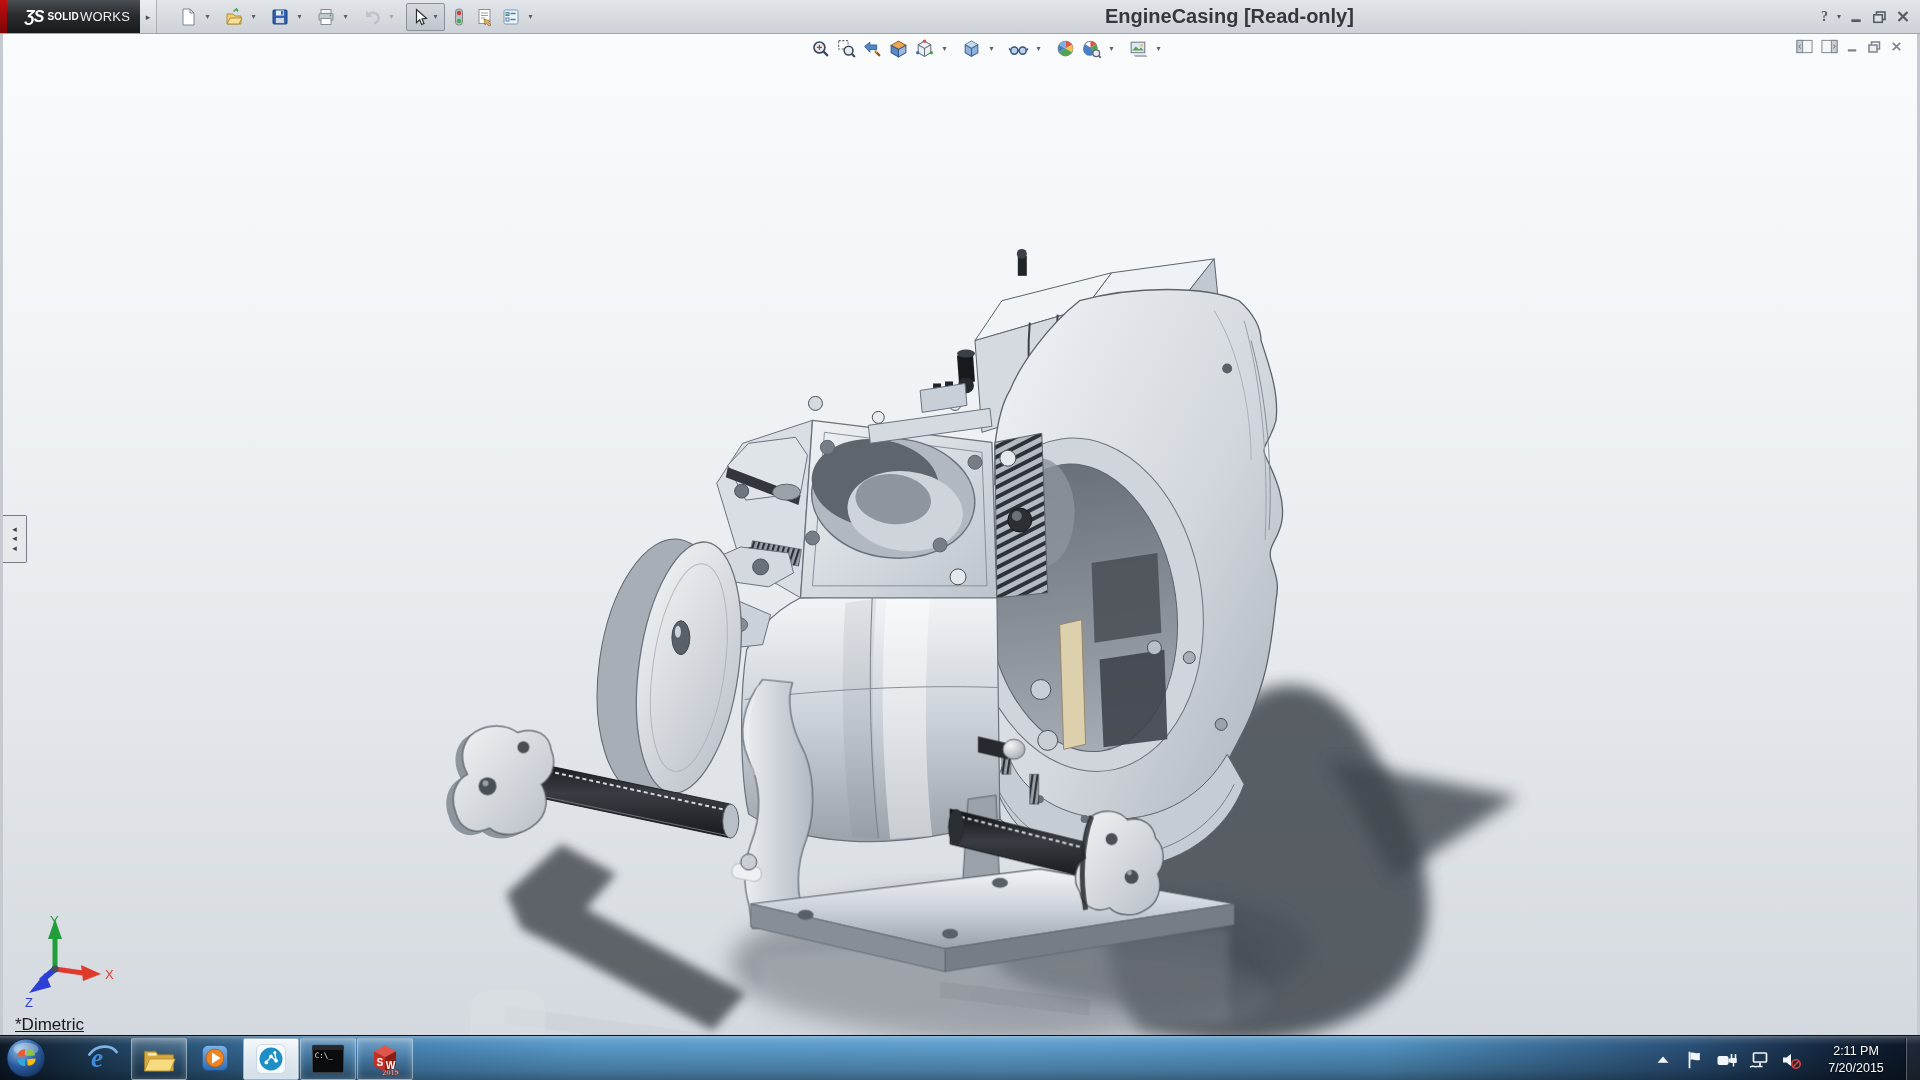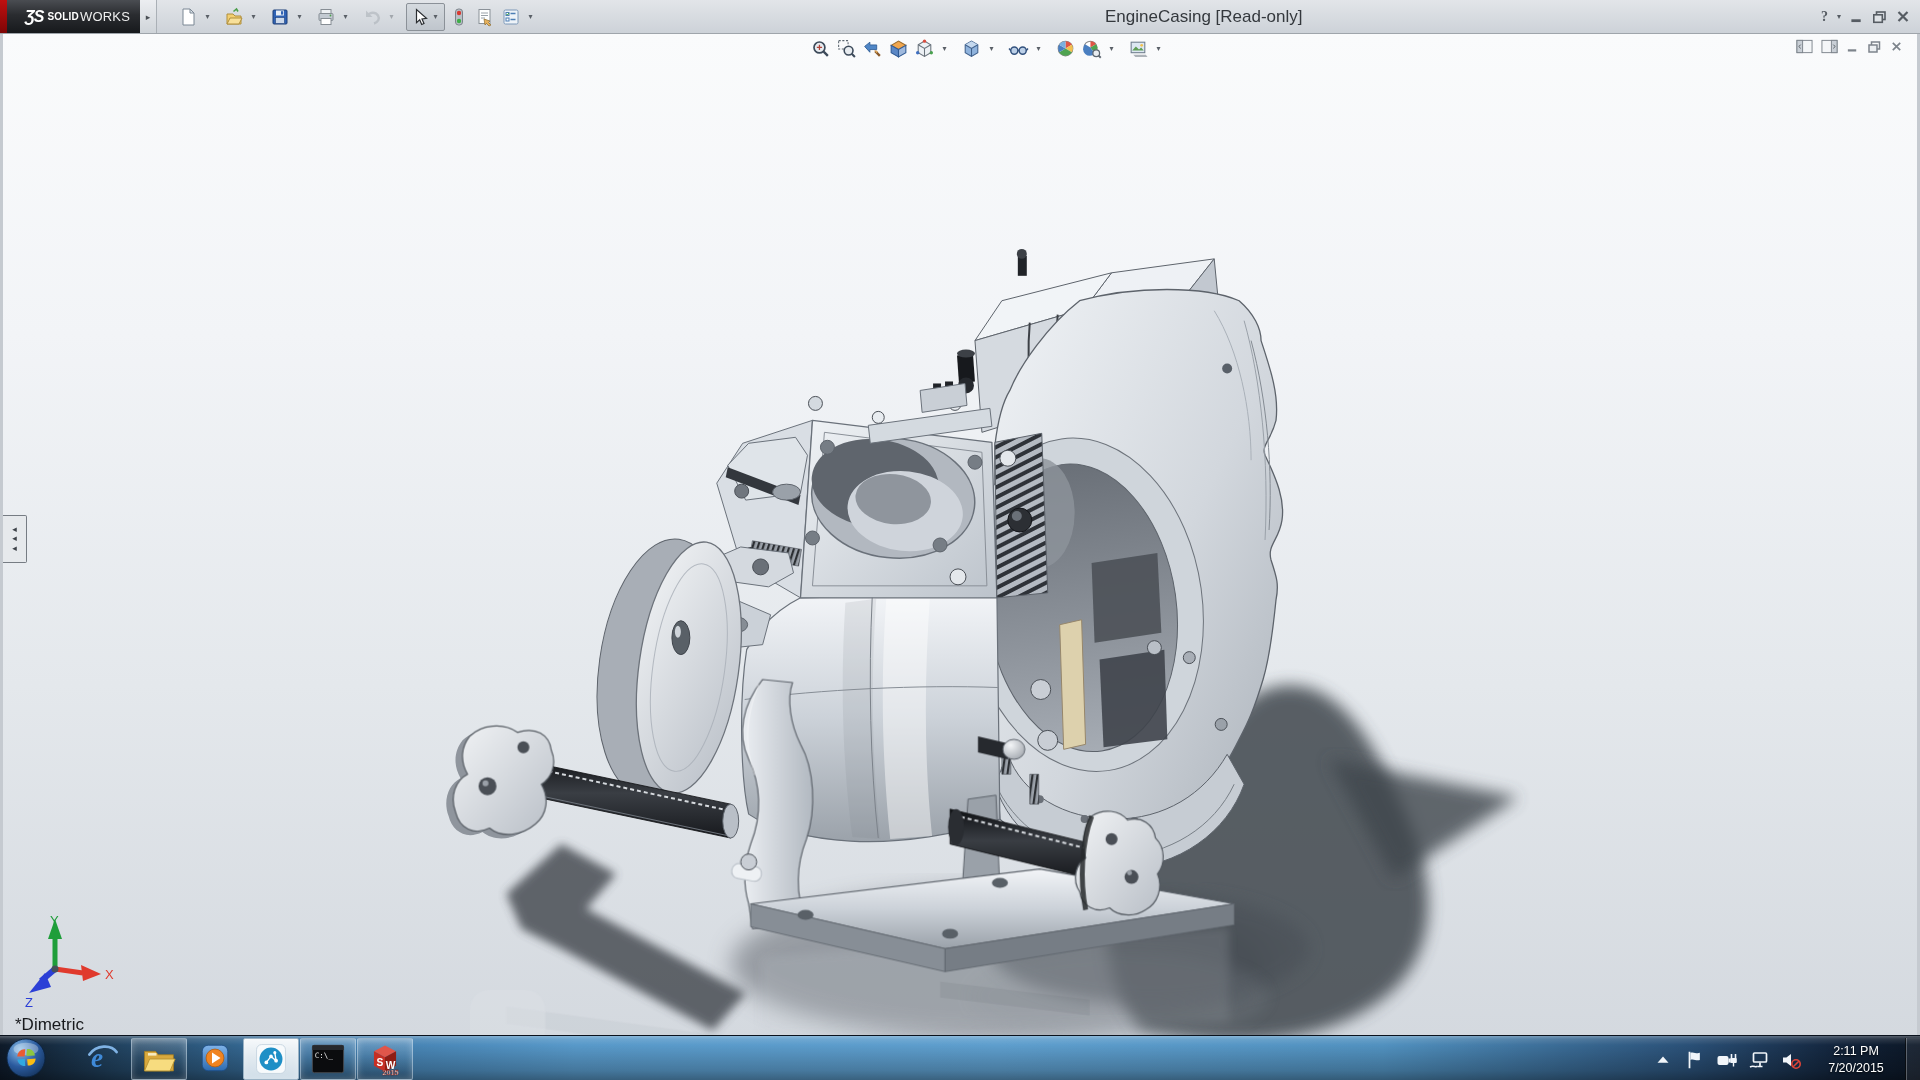--- a/index.html
+++ b/index.html
@@ -21,42 +21,42 @@
     background:linear-gradient(#eceef1,#cfd4d9);border-right:1px solid #aab0b6;
     display:flex;align-items:center;justify-content:center;color:#4a4f55;font-size:9px;}
   #main-toolbar{position:absolute;left:176px;top:0;height:33px;display:flex;align-items:center;gap:2px;}
   .tb-item{height:26px;min-width:24px;display:flex;align-items:center;justify-content:center;border-radius:2px;}
   .tb-item.pressed{border:1px solid #8b9198;background:linear-gradient(#d5dadf,#bfc5cc);padding:0 3px;}
   .tb-item.disabled{opacity:.42;}
   .ticon svg{width:20px;height:20px;display:block;}
   .caret{font-size:8px;color:#5a6067;width:11px;text-align:center;margin-right:7px;}
   .caret.disabled{opacity:.42;}
   .caret.inbox{margin-right:0;}
-  #title{position:absolute;left:1105px;top:0;line-height:33px;font-size:17px;color:#34383d;}
+  #title{position:absolute;left:1105px;top:0;line-height:33px;font-size:20px;color:#34383d;font-weight:bold;}
   #win-controls{position:absolute;right:10px;top:0;height:33px;display:flex;align-items:center;gap:9px;}
   #win-controls .wc{display:flex;align-items:center;justify-content:center;height:20px;}
   #win-controls svg{display:block;}
   #win-controls .glyph-txt{font-size:14px;font-weight:bold;color:#565c63;font-family:"Liberation Serif",serif;}
   #win-controls .glyph-caret{font-size:8px;color:#565c63;}
 
   
   .viewport{position:absolute;top:33px;left:0;right:0;bottom:44px;
     background:linear-gradient(180deg,#fafbfc 0%,#f2f4f7 30%,#e4e8ec 65%,#d4d9df 100%);
     border-left:3px solid #c5cad0;border-right:3px solid #c5cad0;overflow:hidden;}
   #model-svg{position:absolute;left:0;top:0;width:100%;height:100%;}
   #headsup{position:absolute;left:806px;top:4px;display:flex;align-items:center;gap:3px;z-index:6;}
   .hu-item{width:23px;height:23px;display:flex;align-items:center;justify-content:center;}
   .hu-item svg{width:21px;height:21px;display:block;}
   #doc-controls{position:absolute;right:14px;top:6px;display:flex;gap:8px;align-items:center;z-index:6;}
   #doc-controls .dc{display:flex;align-items:center;justify-content:center;}
   #left-tab{position:absolute;left:0;top:482px;width:23px;height:46px;background:#e6e9ec;
     border:1px solid #767c83;border-left:none;border-radius:0 2px 2px 0;
     display:flex;flex-direction:column;justify-content:center;align-items:center;
     color:#3c4147;font-size:9px;line-height:1.05;z-index:6;}
-  #view-label{position:absolute;left:12px;bottom:1px;font-size:17px;color:#17191c;z-index:6;}
+  #view-label{position:absolute;left:12px;bottom:1px;font-size:17px;color:#17191c;z-index:6;text-decoration:underline;}
   #triad{position:absolute;left:14px;top:878px;width:110px;height:105px;z-index:6;}
 
   
   .taskbar{position:absolute;left:0;right:0;bottom:0;height:44px;z-index:40;
     border-top:1px solid #0a121d;
     background:
       linear-gradient(180deg,rgba(255,255,255,.30) 0px,rgba(255,255,255,.12) 3px,rgba(255,255,255,0) 9px,rgba(0,0,0,.22) 78%,rgba(0,0,0,.38) 100%),
       linear-gradient(90deg,#0e1a29 0%,#21425f 6%,#3d78a8 16%,#5899c9 30%,#5e9ecd 52%,#5191bf 72%,#2a5077 88%,#12233a 96%,#0c1726 100%);}
   #start-orb{position:absolute;left:5px;top:1px;width:42px;height:42px;}
   #start-orb svg{width:42px;height:42px;display:block;}

